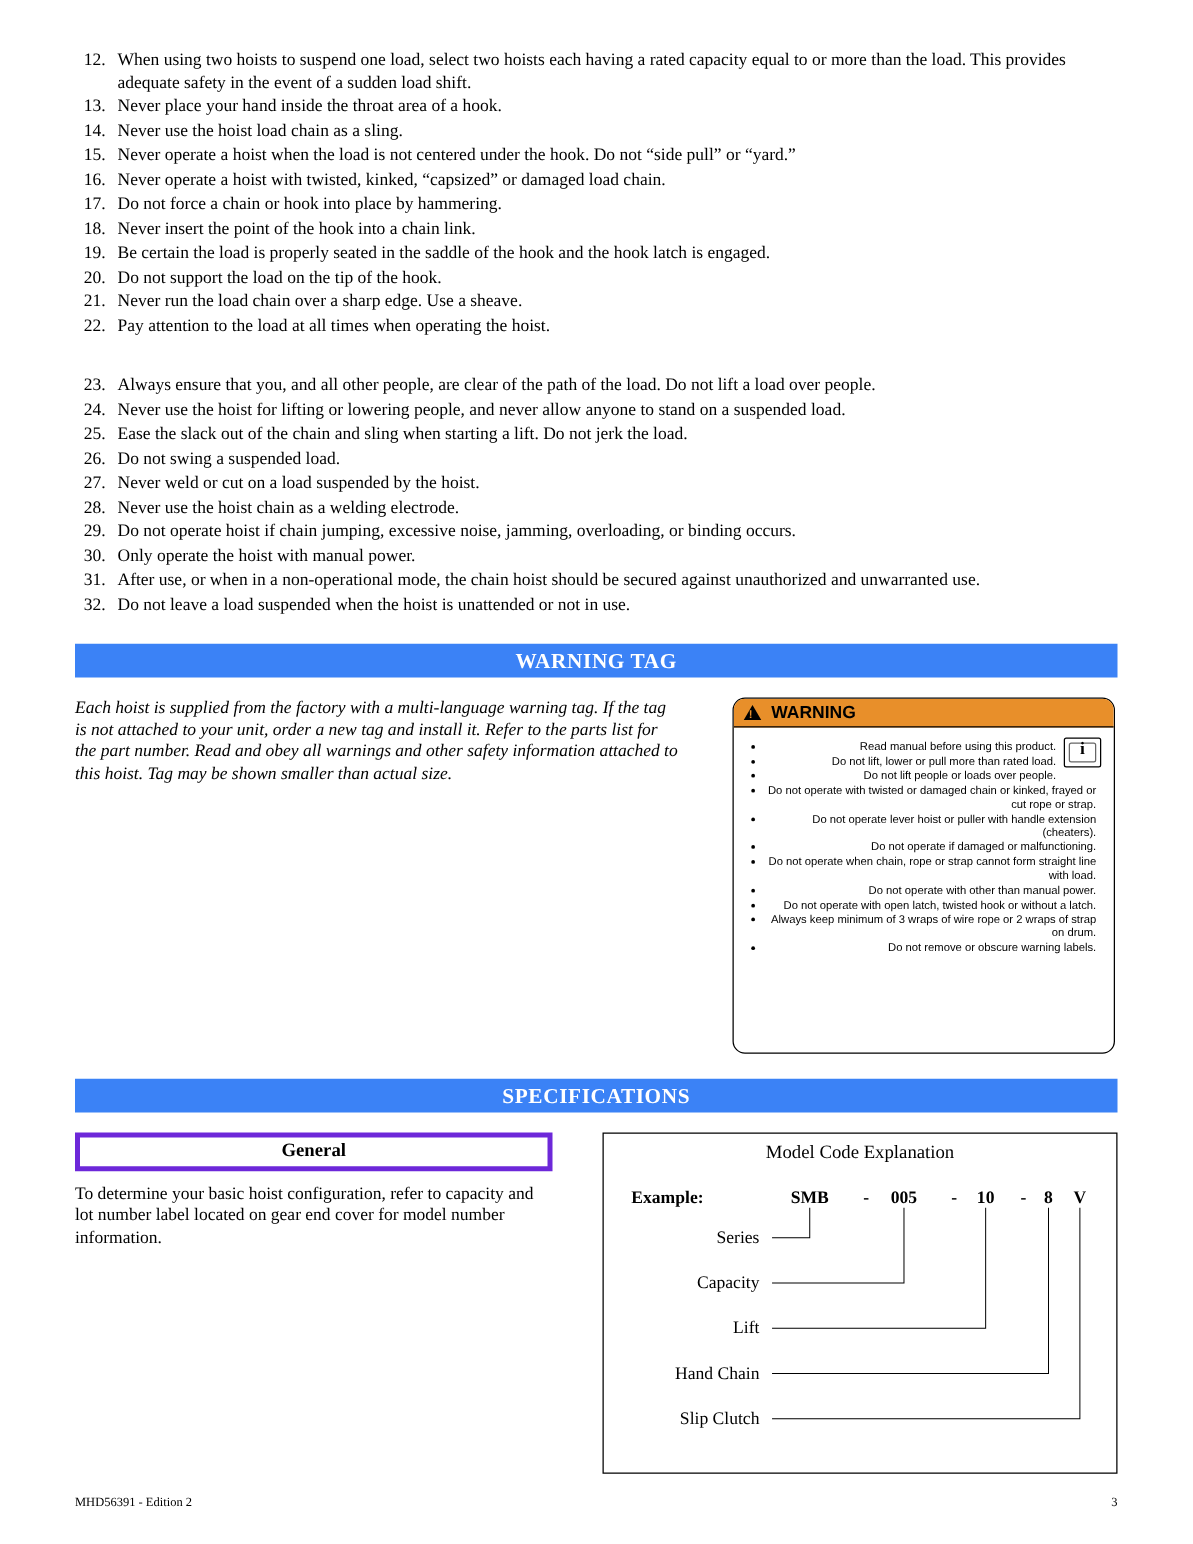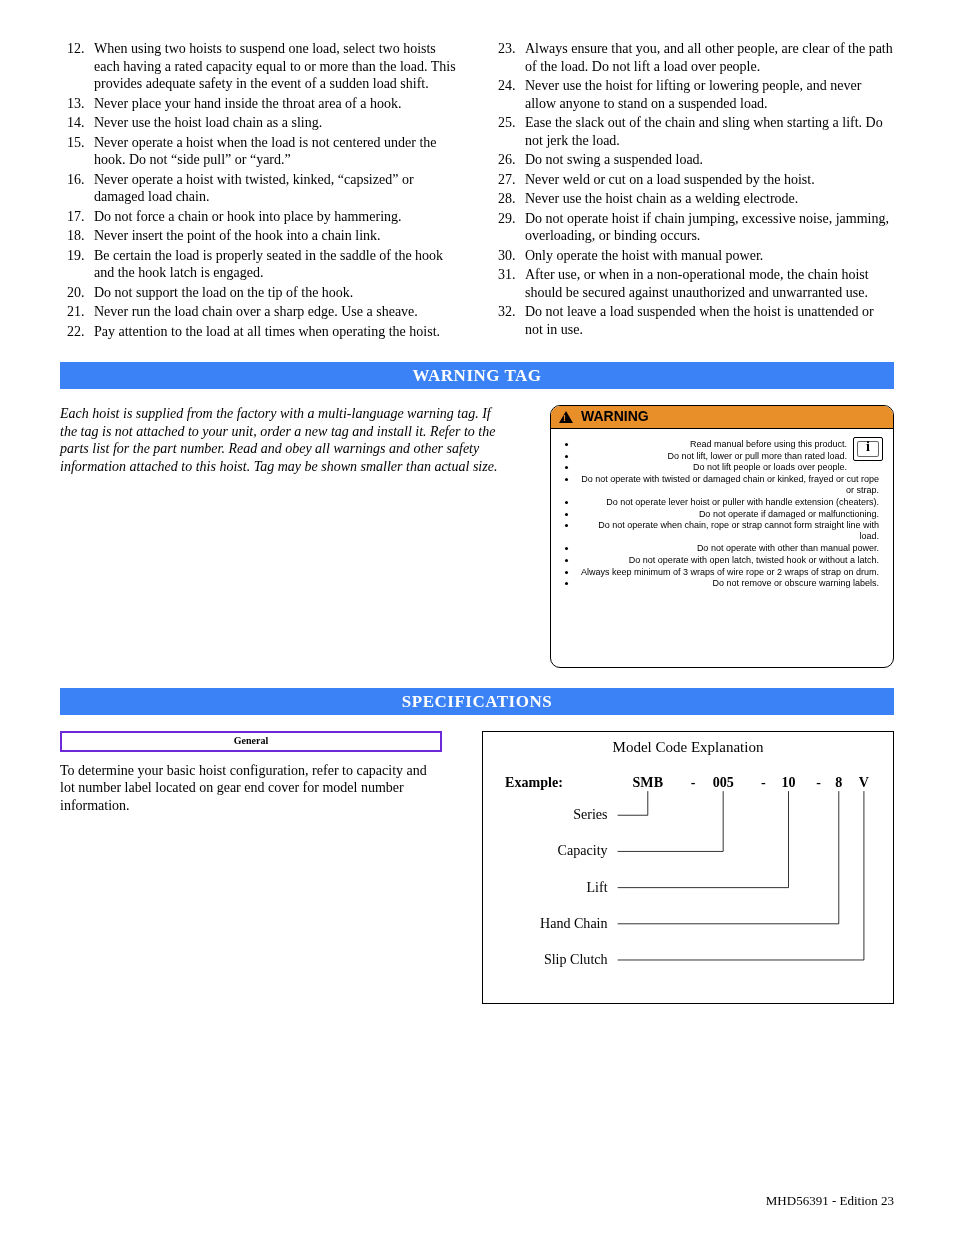--- a/index.html
+++ b/index.html
@@ -15,20 +15,21 @@
     width: 954px;
     min-height: 1235px;
     margin: 0 auto;
     padding: 40px 60px 30px 60px;
     box-sizing: border-box;
     position: relative;
   }
   .two-col {
     display: flex;
     gap: 28px;
+    flex-direction: column;
   }
   .col {
     flex: 1;
   }
   ol.numbered {
     margin: 0;
     padding-left: 28px;
   }
   ol.numbered li {
     margin-bottom: 2px;
@@ -51,21 +52,21 @@
   .wt-text {
     flex: 1;
     font-style: italic;
   }
   .wt-image {
     flex: 0 0 310px;
     display: flex;
     justify-content: center;
   }
   .warning-card {
-    width: 344px;
+    width: 306px;
     border: 1px solid #000;
     border-radius: 10px;
     background: #fff;
     overflow: hidden;
     box-sizing: border-box;
     padding-bottom: 70px;
   }
   .warning-header {
     background: #e88f2a;
     border-bottom: 1px solid #000;
@@ -141,26 +142,26 @@
   }
   .spec-row {
     display: flex;
     gap: 40px;
     align-items: flex-start;
   }
   .spec-left {
     flex: 1;
   }
   .subheading-box {
-    border: 2px solid #6d28d9;
+    border: 4px solid #6d28d9;
     text-align: center;
     font-weight: bold;
     padding: 2px 0;
     margin-bottom: 10px;
-    font-size: 10px;
+    font-size: 15px;
   }
   .spec-right {
     flex: 1;
     border: 1px solid #000;
     padding: 6px 14px 18px 14px;
   }
   .mce-title {
     text-align: center;
     font-weight: normal;
     margin-bottom: 12px;
@@ -168,22 +169,22 @@
   }
   .mce-svg {
     width: 100%;
   }
   .footer {
     position: absolute;
     bottom: 26px;
     left: 60px;
     right: 60px;
     display: flex;
-    justify-content: flex-end;
-    font-size: 13px;
+    justify-content: space-between;
+    font-size: 10px;
   }
   p { margin: 0 0 10px 0; }
 </style>
 </head>
 <body>
 
 <div class="page">
 
   <div class="two-col">
     <div class="col">

